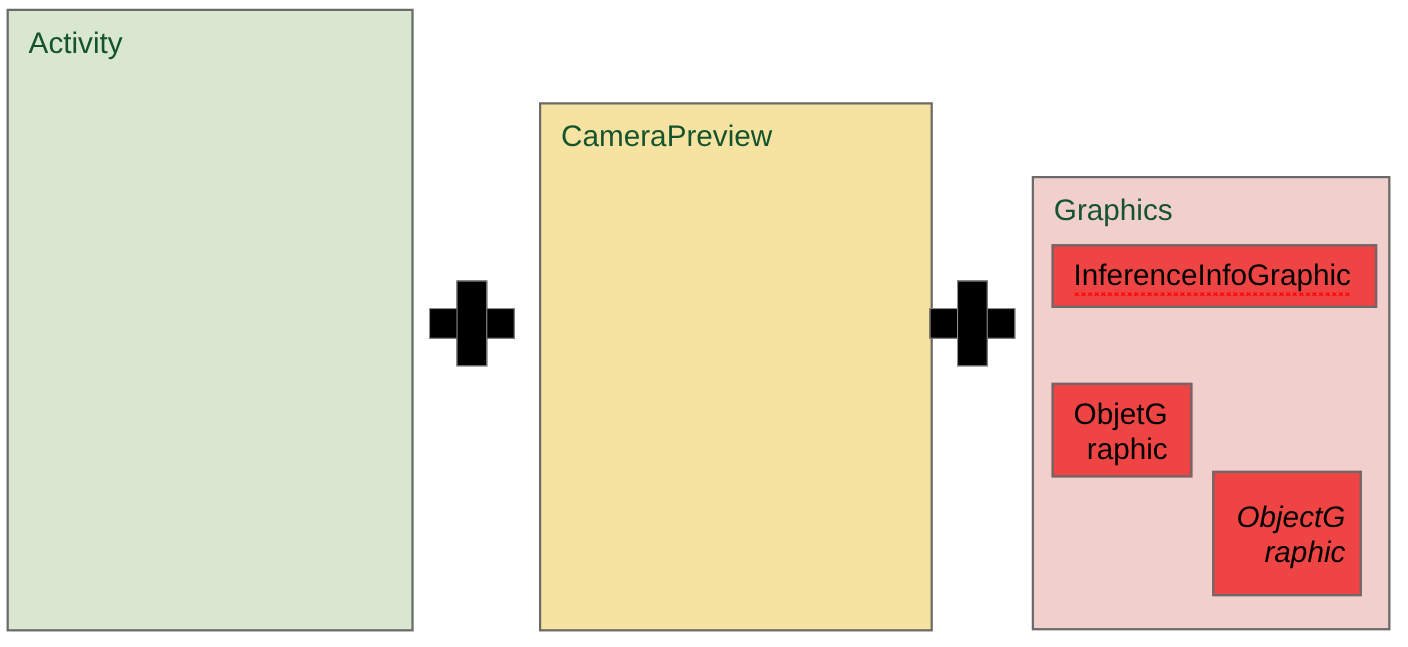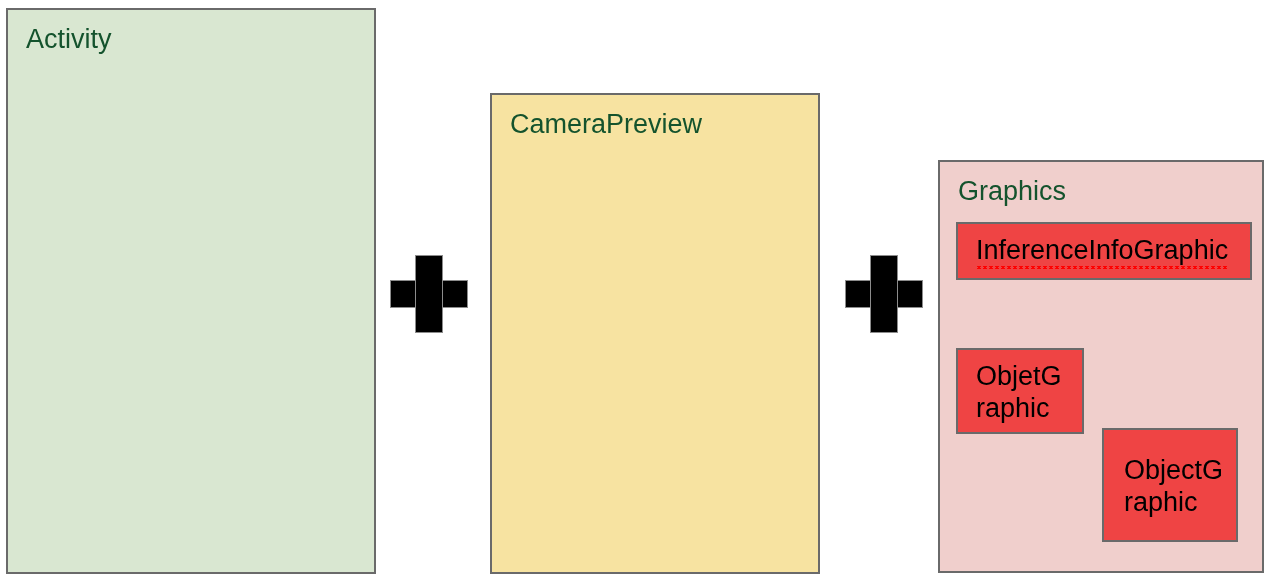--- a/index.html
+++ b/index.html
@@ -76,37 +76,38 @@
     padding-bottom: 2px;
     background-repeat: repeat-x;
     background-position: left bottom;
     background-size: 6px 3px;
     background-image:
       linear-gradient(45deg, transparent 40%, #ff0000 40%, #ff0000 60%, transparent 60%),
       linear-gradient(-45deg, transparent 40%, #ff0000 40%, #ff0000 60%, transparent 60%);
   }
   .wrap-label {
     white-space: pre-line;
+    text-align: right;
   }
 </style>
 </head>
 <body>
 
 <div id="canvas">
 
   <div class="box box-green" style="left:6px; top:8px; width:370px; height:566px;">
     <span class="box-label label-tl">Activity</span>
   </div>
 
   <div class="plus" style="left:390px; top:255px;">
     <span class="bar bar-h"></span>
     <span class="bar bar-v"></span>
   </div>
 
-  <div class="box box-yellow" style="left:490px; top:93px; width:330px; height:481px;">
+  <div class="box box-yellow" style="left:490px; top:93px; width:358px; height:481px;">
     <span class="box-label label-tl">CameraPreview</span>
   </div>
 
   <div class="plus" style="left:845px; top:255px;">
     <span class="bar bar-h"></span>
     <span class="bar bar-v"></span>
   </div>
 
   <div class="box box-pink" style="left:938px; top:160px; width:326px; height:413px;">
     <span class="box-label label-tl">Graphics</span>
@@ -114,18 +115,18 @@
 
   <div class="box box-blue" style="left:956px; top:222px; width:296px; height:58px;">
     <span class="leaf-label" style="left:18px; top:11px;"><span class="squiggle">InferenceInfoGraphic</span></span>
   </div>
 
   <div class="box box-blue" style="left:956px; top:348px; width:128px; height:86px;">
     <span class="leaf-label wrap-label" style="left:18px; top:11px;">ObjetG
 raphic</span>
   </div>
 
-  <div class="box box-blue" style="left:1102px; top:428px; width:136px; height:114px;">
+  <div class="box box-blue" style="left:1102px; top:428px; width:136px; height:114px;font-style:italic;">
     <span class="leaf-label wrap-label" style="left:20px; top:25px;">ObjectG
 raphic</span>
   </div>
 
 </div>
 
 </body></html>

